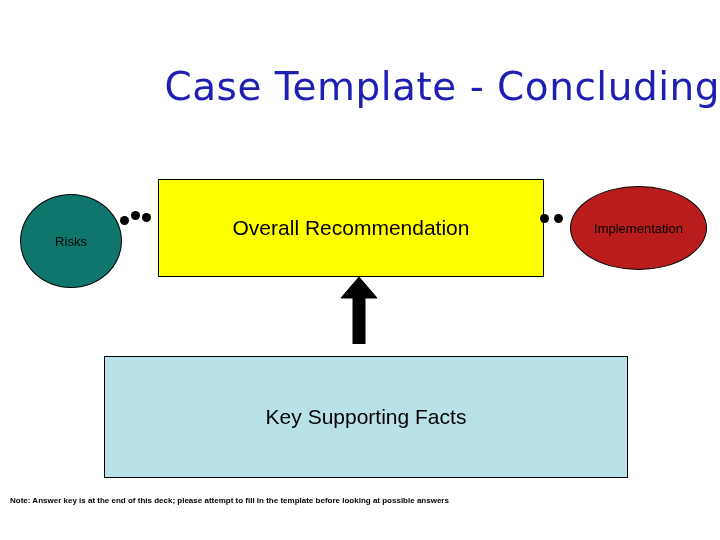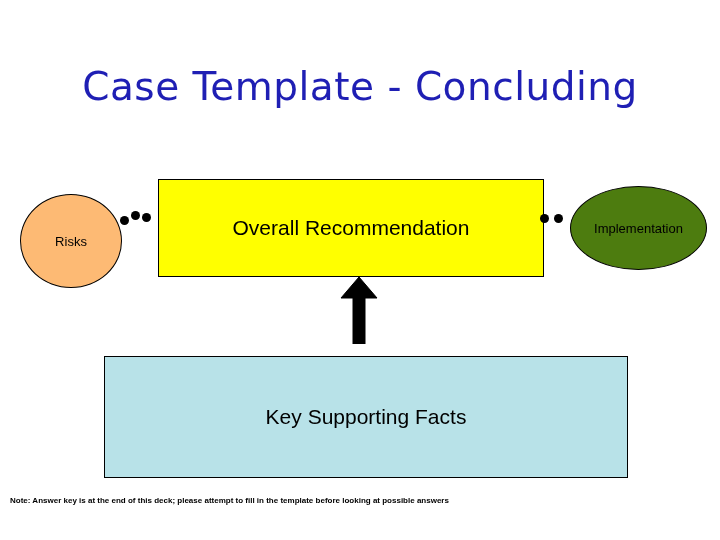--- a/index.html
+++ b/index.html
@@ -16,54 +16,54 @@
   #slide {
     position: relative;
     width: 720px;
     height: 540px;
   }
   #title {
     position: absolute;
     left: 0;
     top: 64px;
     width: 720px;
-    text-align: center;
+    text-align: right;
     font-size: 39px;
     color: #1f1fb4;
     font-family: "DejaVu Sans", sans-serif;
     letter-spacing: 0.5px;
     white-space: nowrap;
   }
   
   #risks-shape {
     position: absolute;
     left: 20px;
     top: 194px;
     width: 100px;
     height: 92px;
     border-radius: 50%;
-    background: #fdba74;
+    background: #0f766e;
     border: 1px solid #000000;
     display: flex;
     align-items: center;
     justify-content: center;
   }
   #risks-shape .label {
     font-size: 13px;
     color: #000000;
   }
   
   #implementation-shape {
     position: absolute;
     left: 570px;
     top: 186px;
     width: 135px;
     height: 82px;
     border-radius: 50%;
-    background: #4d7c0f;
+    background: #b91c1c;
     border: 1px solid #000000;
     display: flex;
     align-items: center;
     justify-content: center;
   }
   #implementation-shape .label {
     font-size: 13px;
     color: #000000;
     text-align: center;
   }

